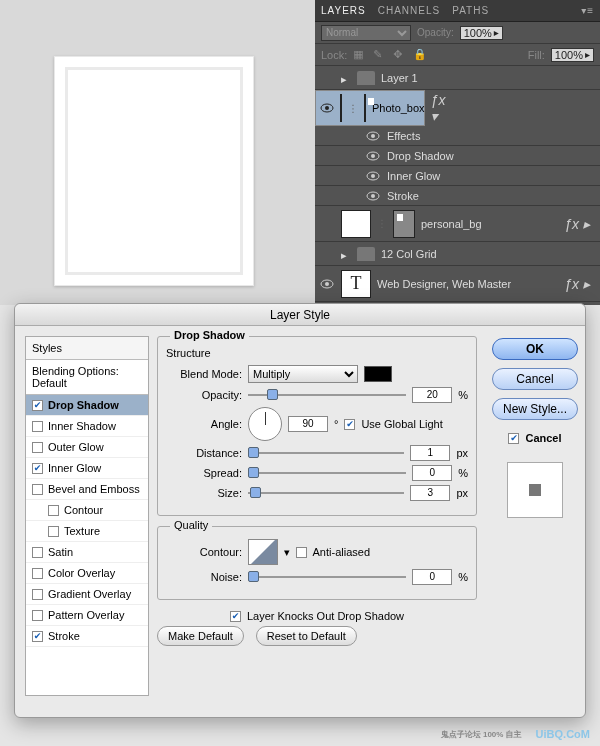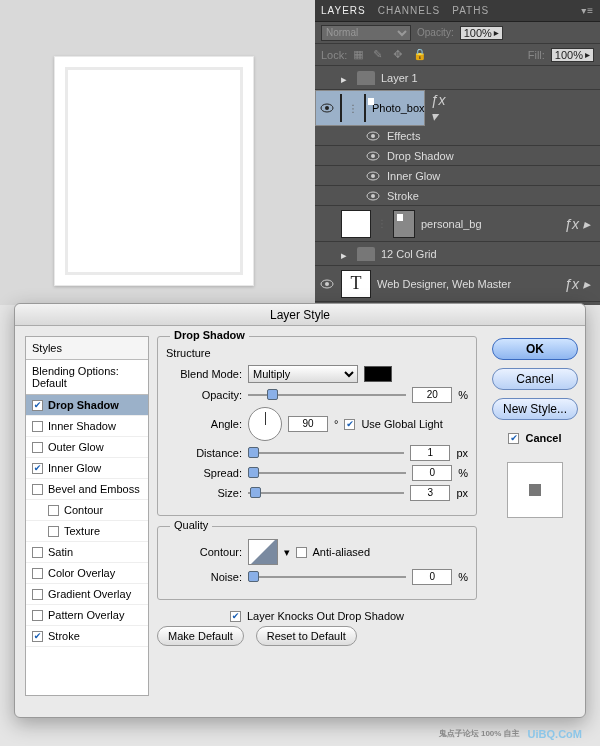--- a/index.html
+++ b/index.html
@@ -56,21 +56,21 @@
 .numbox{width:40px;height:16px;border:1px solid #888;background:#fff;text-align:center;font-size:10px;line-height:14px}
 .angle-dial{width:34px;height:34px;border:1px solid #888;border-radius:50%;background:#fff;position:relative}
 .angle-dial::after{content:"";position:absolute;top:4px;left:16px;width:1px;height:13px;background:#333}
 .contour{width:30px;height:26px;border:1px solid #888;background:linear-gradient(135deg,#fff 49%,#7a8aa0 51%)}
 .btn{display:inline-block;padding:3px 10px;border:1px solid #999;border-radius:10px;background:linear-gradient(#fff,#ddd);font-size:11px}
 .right-col{width:100px;padding:12px 8px;display:flex;flex-direction:column;align-items:center;gap:8px}
 .aqua{width:86px;height:22px;border-radius:11px;border:1px solid #6a8abf;background:linear-gradient(#e9f1ff,#b9d1f5);text-align:center;line-height:20px;font-size:12px}
 .aqua.ok{border-color:#3a6ac0;background:linear-gradient(#cfe4ff,#8fb6f0);font-weight:bold}
 .prev-box{width:56px;height:56px;background:#fff;border:1px solid #aaa;display:flex;align-items:center;justify-content:center;margin-top:6px}
 .prev-box div{width:12px;height:12px;background:#777}
-.footer{position:absolute;bottom:6px;right:18px;color:#8cc6e8;font-size:18px;font-weight:bold;display:flex;align-items:flex-start;gap:2px}
+.footer{position:absolute;bottom:6px;right:10px;color:#8cc6e8;font-size:18px;font-weight:bold;display:flex;align-items:center;gap:8px}
 .footer small{font-size:8px;color:#888;margin-right:6px}
 svg{display:block}
 </style>
 </head>
 <body>
 
 <div class="watermark">
   <div>PS教程论坛</div>
   <div><span>BBS.16</span><span class="xx">XX</span><span>8.COM</span></div>
 </div>

